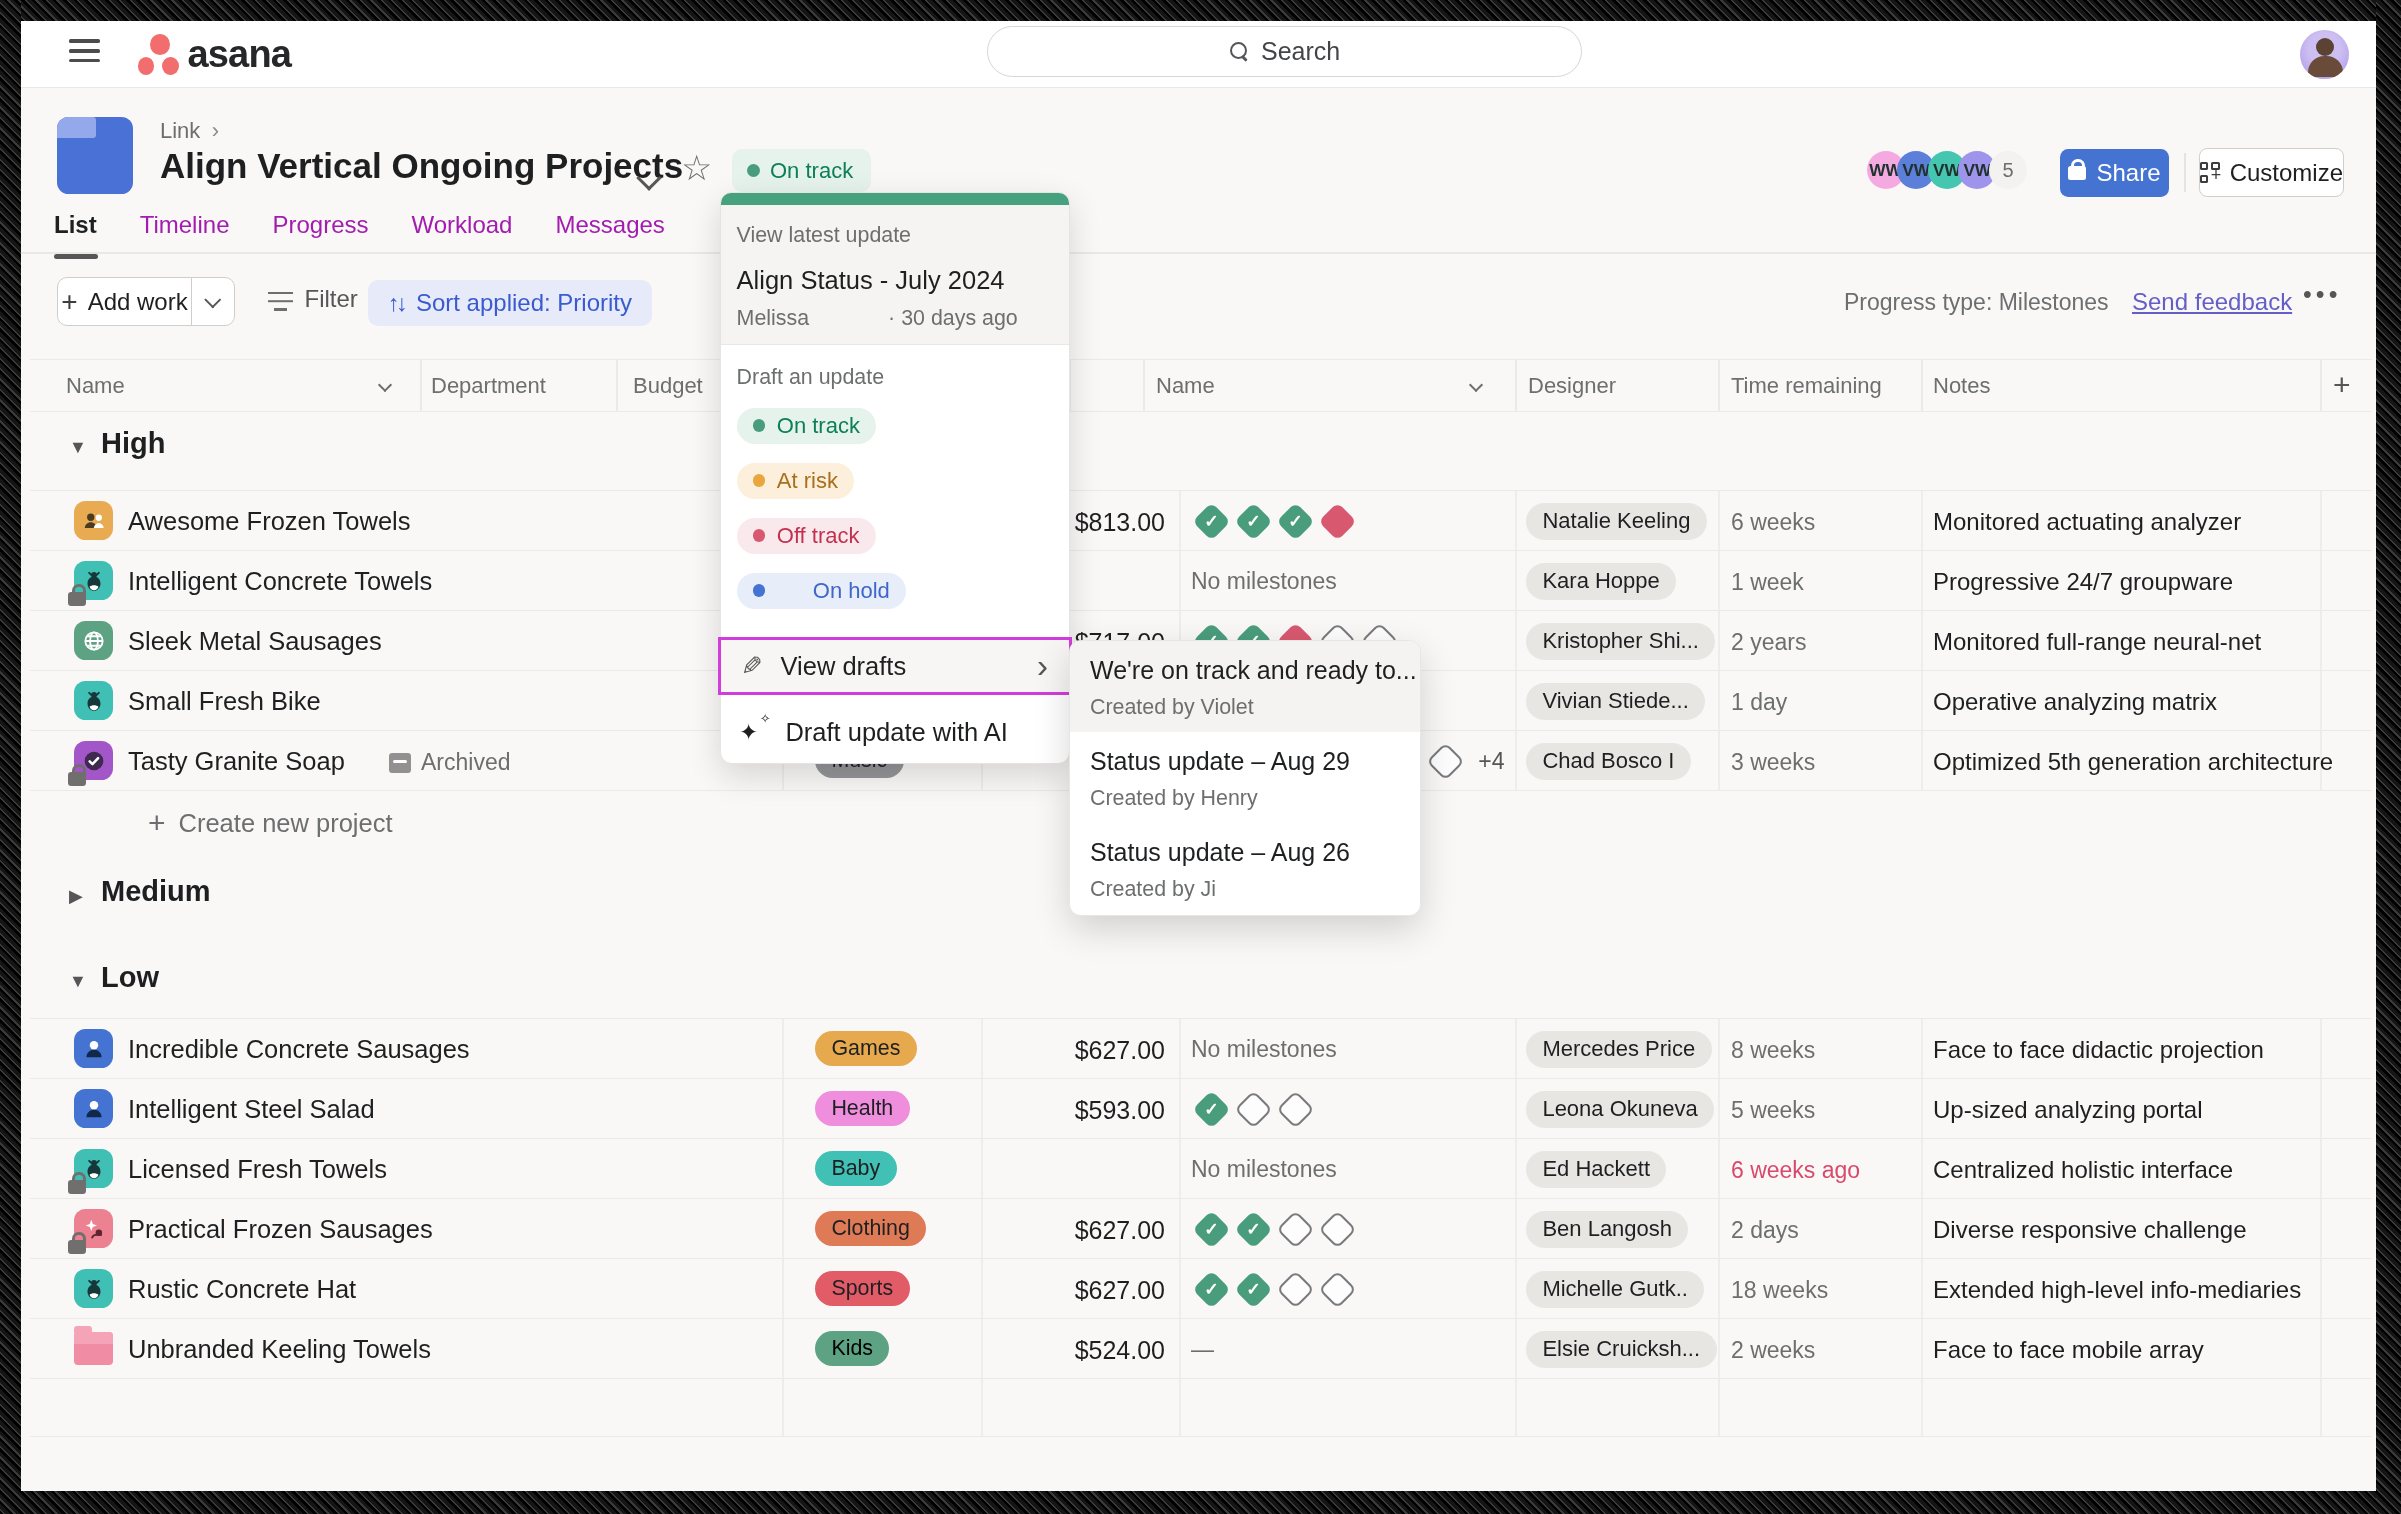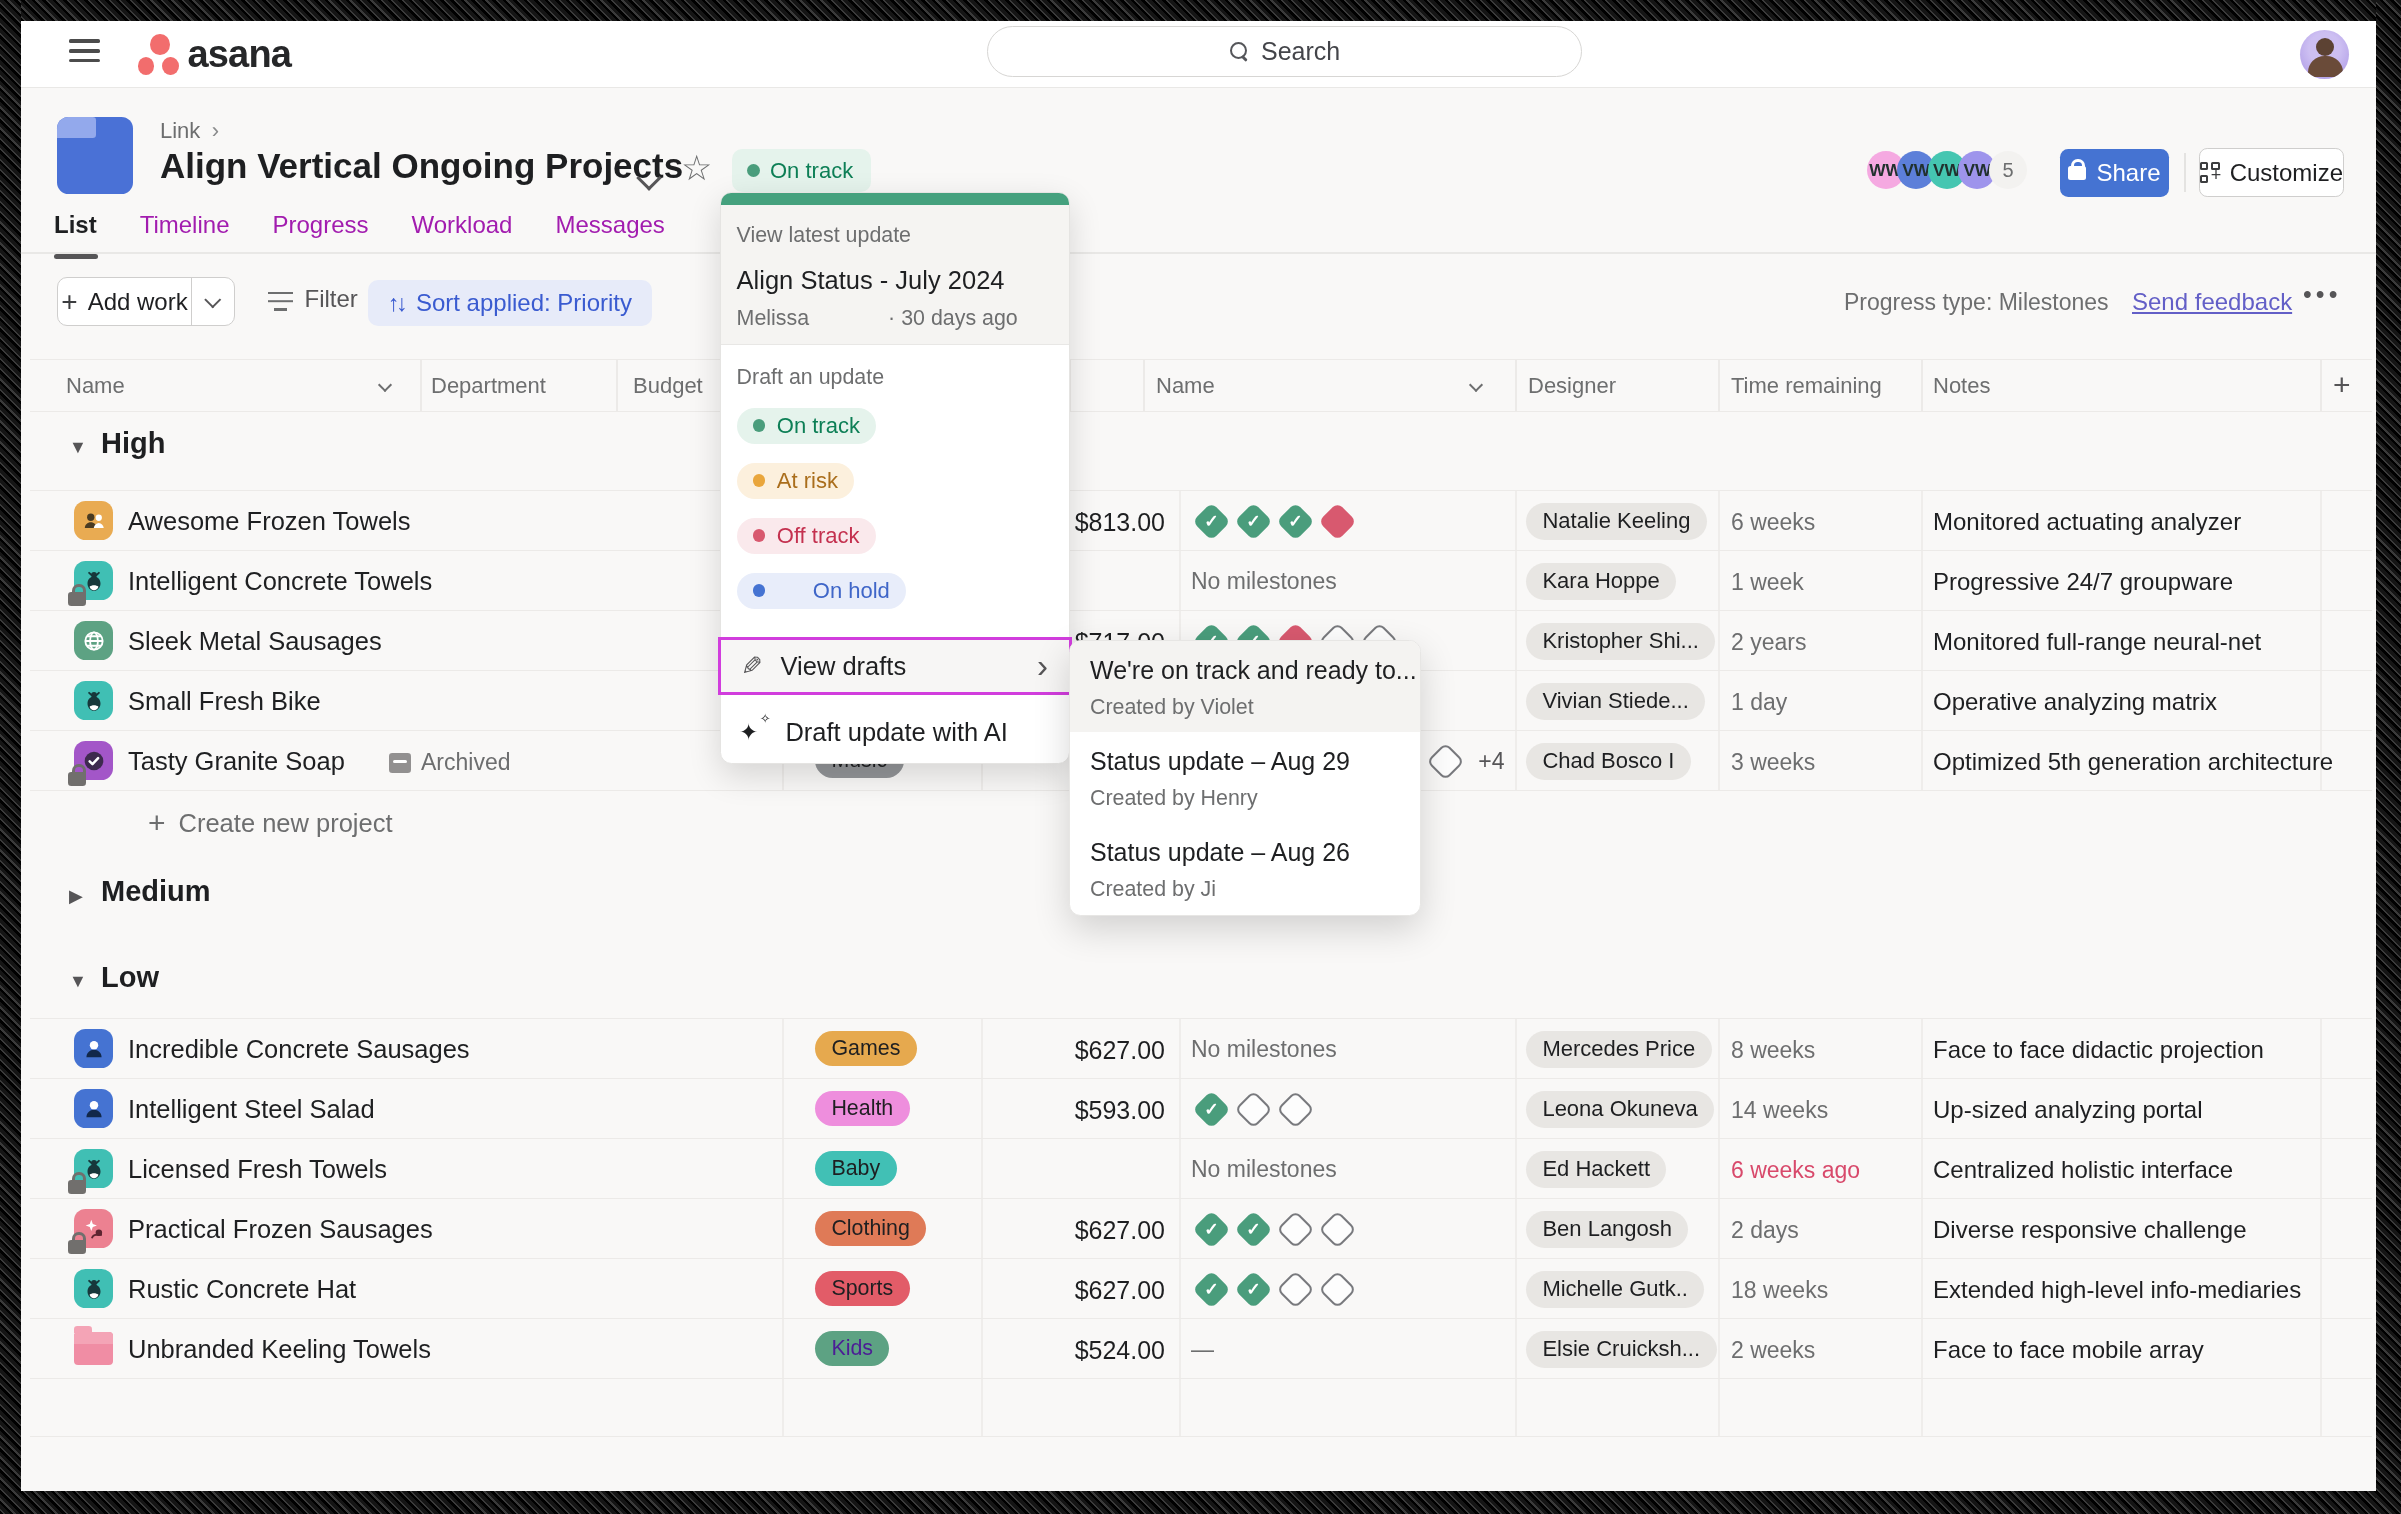--- a/index.html
+++ b/index.html
@@ -472,21 +472,21 @@
           </span>
           <span class="row-name">Intelligent Steel Salad</span>
           <span class="dept-pill" style="background: rgb(238, 142, 221); color: rgb(30, 31, 33);">Health</span>
           <span class="budget">$593.00</span>
           <span class="milestones">
             <span class="dia done"></span>
             <span class="dia open"></span>
             <span class="dia open"></span>
           </span>
           <span class="designer-pill">Leona Okuneva</span>
-          <span class="time">14 weeks</span>
+          <span class="time">5 weeks</span>
           <span class="notes">Up-sized analyzing portal</span>
         </div>
         <div class="row">
           <span class="vline v1"></span>
           <span class="vline v2"></span>
           <span class="vline v3"></span>
           <span class="vline v4"></span>
           <span class="vline v5"></span>
           <span class="vline v6"></span>
           <span class="vline v7"></span>
@@ -569,21 +569,21 @@
         <div class="row">
           <span class="vline v1"></span>
           <span class="vline v2"></span>
           <span class="vline v3"></span>
           <span class="vline v4"></span>
           <span class="vline v5"></span>
           <span class="vline v6"></span>
           <span class="vline v7"></span>
           <span class="mini-folder" style="background: rgb(240, 141, 164);"></span>
           <span class="row-name">Unbranded Keeling Towels</span>
-          <span class="dept-pill" style="background: rgb(93, 162, 131); color: #4c1d95;">Kids</span>
+          <span class="dept-pill" style="background: rgb(93, 162, 131); color: #000000;">Kids</span>
           <span class="budget">$524.00</span>
           <span class="milestones">
             <span class="miles-text">—</span>
           </span>
           <span class="designer-pill">Elsie Cruicksh...</span>
           <span class="time">2 weeks</span>
           <span class="notes">Face to face mobile array</span>
         </div>
         <div class="row empty">
           <span class="vline v1"></span>

